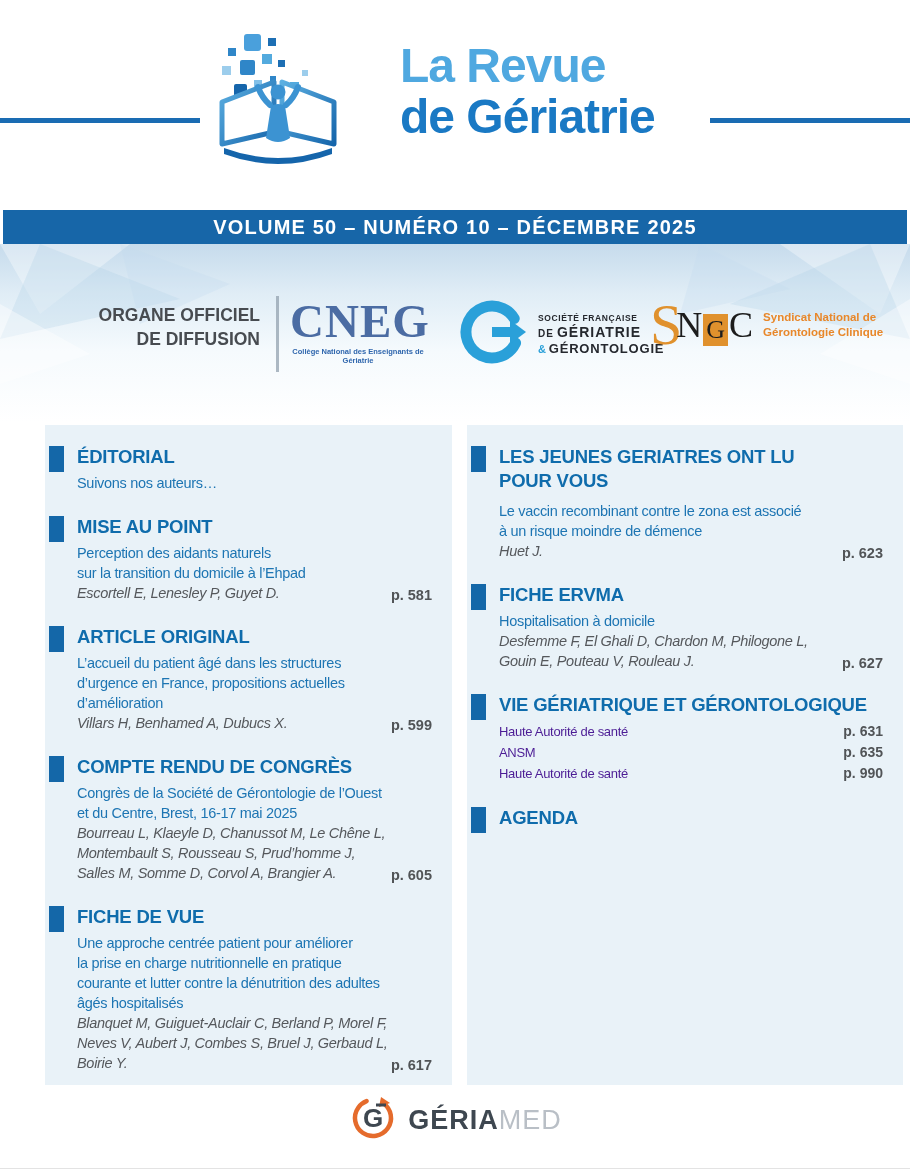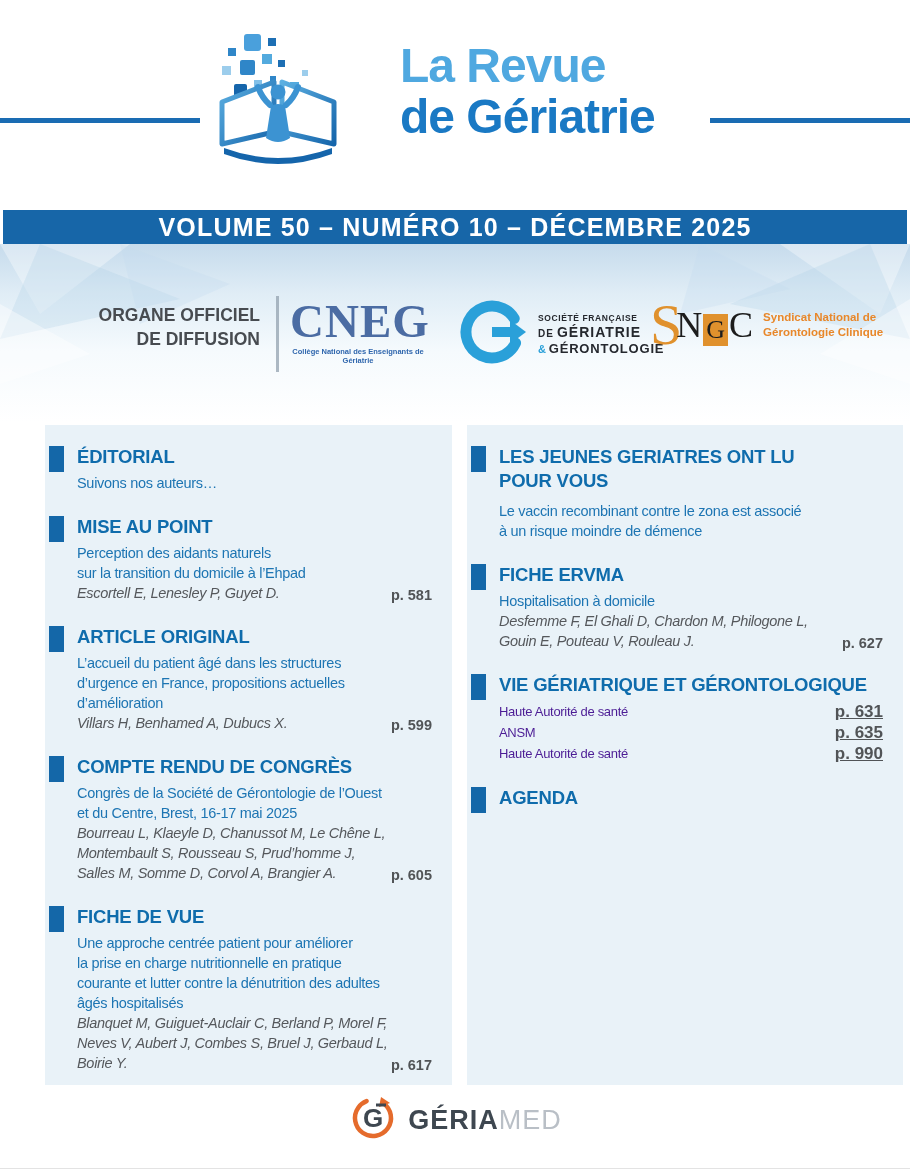--- a/index.html
+++ b/index.html
@@ -15,21 +15,21 @@
   .rule-left  { left:0;  width:200px; }
   .rule-right { left:710px; width:200px; }
   .book-logo { position:absolute; left:210px; top:26px; }
   .masthead-text { position:absolute; left:400px; top:40px; line-height:51px;
     font-weight:bold; letter-spacing:-1px; font-size:48px; }
   .masthead-line1 { color:#4fa8e0; display:block; }
   .masthead-line2 { color:#1a79c4; display:block; }
   
   .issue-banner { position:absolute; left:3px; right:3px; top:210px; height:34px;
     background:#1766a8; color:#ffffff; text-align:center; line-height:34px;
-    font-size:25px; font-weight:bold; letter-spacing:1.2px; }
+    font-size:20px; font-weight:bold; letter-spacing:1.2px; }
   
   .band { position:absolute; left:0; top:244px; width:910px; height:178px; }
   .band svg.bg { position:absolute; left:0; top:0; }
   .band-label { position:absolute; left:60px; top:303px; width:200px;
     text-align:right; font-size:17.5px; font-weight:bold; color:#474b50;
     line-height:24px; }
   .band-divider { position:absolute; left:276px; top:296px; width:3px; height:76px;
     background:#93a2af; opacity:.75; }
   .cneg { position:absolute; left:290px; top:296px; width:136px; text-align:center; }
   .cneg-acronym { font-family:"Liberation Serif", serif; font-weight:bold;
@@ -62,21 +62,21 @@
     white-space:pre-line; }
   .title { font-size:14.5px; color:#1d75b3; line-height:20px;
     letter-spacing:-0.3px; white-space:pre-line; }
   .entry-footer { position:relative; }
   .authors { display:block; font-size:14.5px; font-style:italic; color:#55585c;
     line-height:20px; letter-spacing:-0.3px; white-space:pre-line; }
   .page-num { position:absolute; right:0; bottom:0; font-size:14.5px;
     font-weight:bold; color:#515457; }
   .vie-row { display:flex; justify-content:space-between; line-height:21px; }
   .vie-label { font-size:13px; color:#4c1d95; letter-spacing:-0.3px; }
-  .vie-page { font-size:17px; font-weight:bold; color:#515457;text-decoration:underline; }
+  .vie-page { font-size:14px; font-weight:bold; color:#515457; }
   .mt-extra { margin-top:30px; }
   
   .footer-logo { position:absolute; left:0; right:0; top:1092px; height:56px;
     display:flex; align-items:center; justify-content:center; }
   .geriamed-word { margin-left:10px; font-size:27px; letter-spacing:1px; }
   .geriamed-bold { color:#3e4750; font-weight:bold; }
   .geriamed-light { color:#b9bfc6; font-weight:normal; }
 </style>
 </head>
 <body>
@@ -250,20 +250,24 @@
   </div>
 
   <div class="panel panel-right">
 
     <section class="toc-section">
       <div class="bullet"></div>
       <h2 class="heading">LES JEUNES GERIATRES ONT LU
 POUR VOUS</h2>
       <p class="title" style="margin-top:8px;">Le vaccin recombinant contre le zona est associé
 à un risque moindre de démence</p>
+      <div class="entry-footer">
+        <span class="authors">Huet J.</span>
+        <span class="page-num">p. 623</span>
+      </div>
     </section>
 
     <section class="toc-section">
       <div class="bullet"></div>
       <h2 class="heading">FICHE ERVMA</h2>
       <p class="title">Hospitalisation à domicile</p>
       <div class="entry-footer">
         <span class="authors">Desfemme F, El Ghali D, Chardon M, Philogone L,
 Gouin E, Pouteau V, Rouleau J.</span>
         <span class="page-num">p. 627</span>

